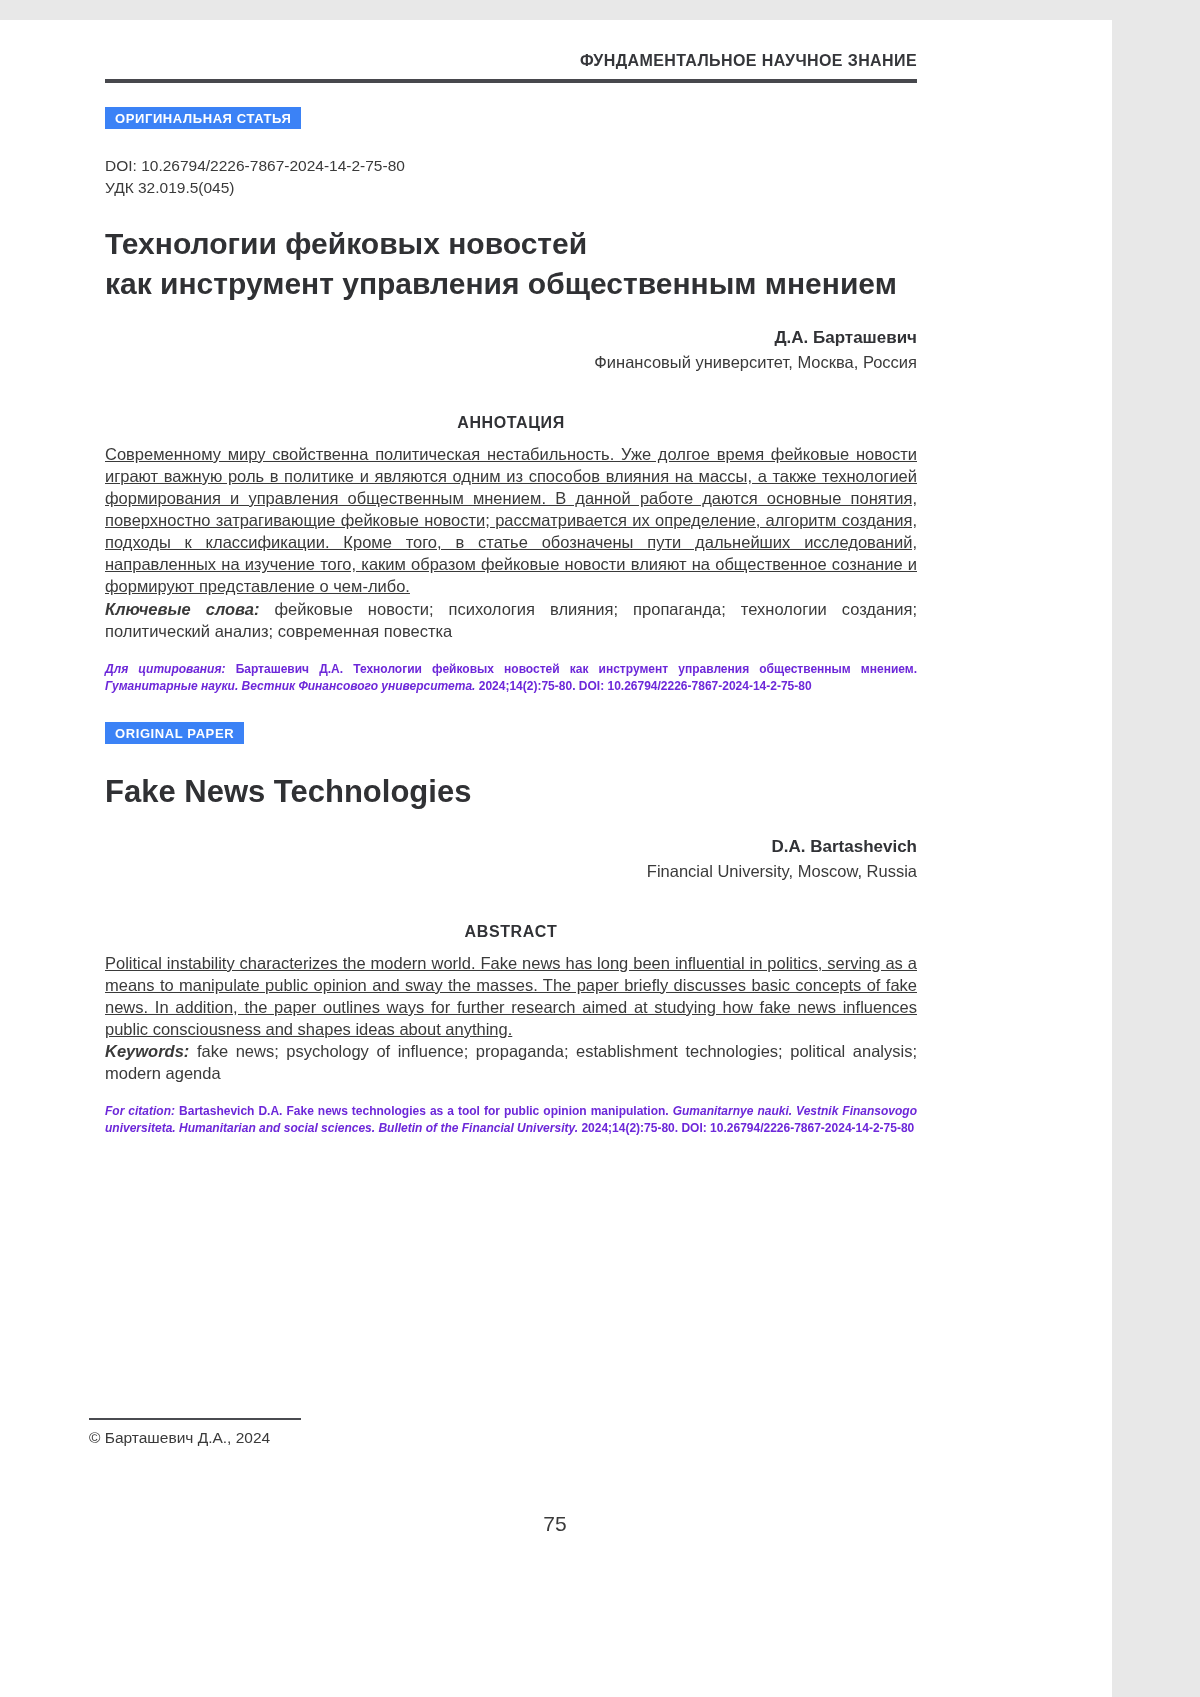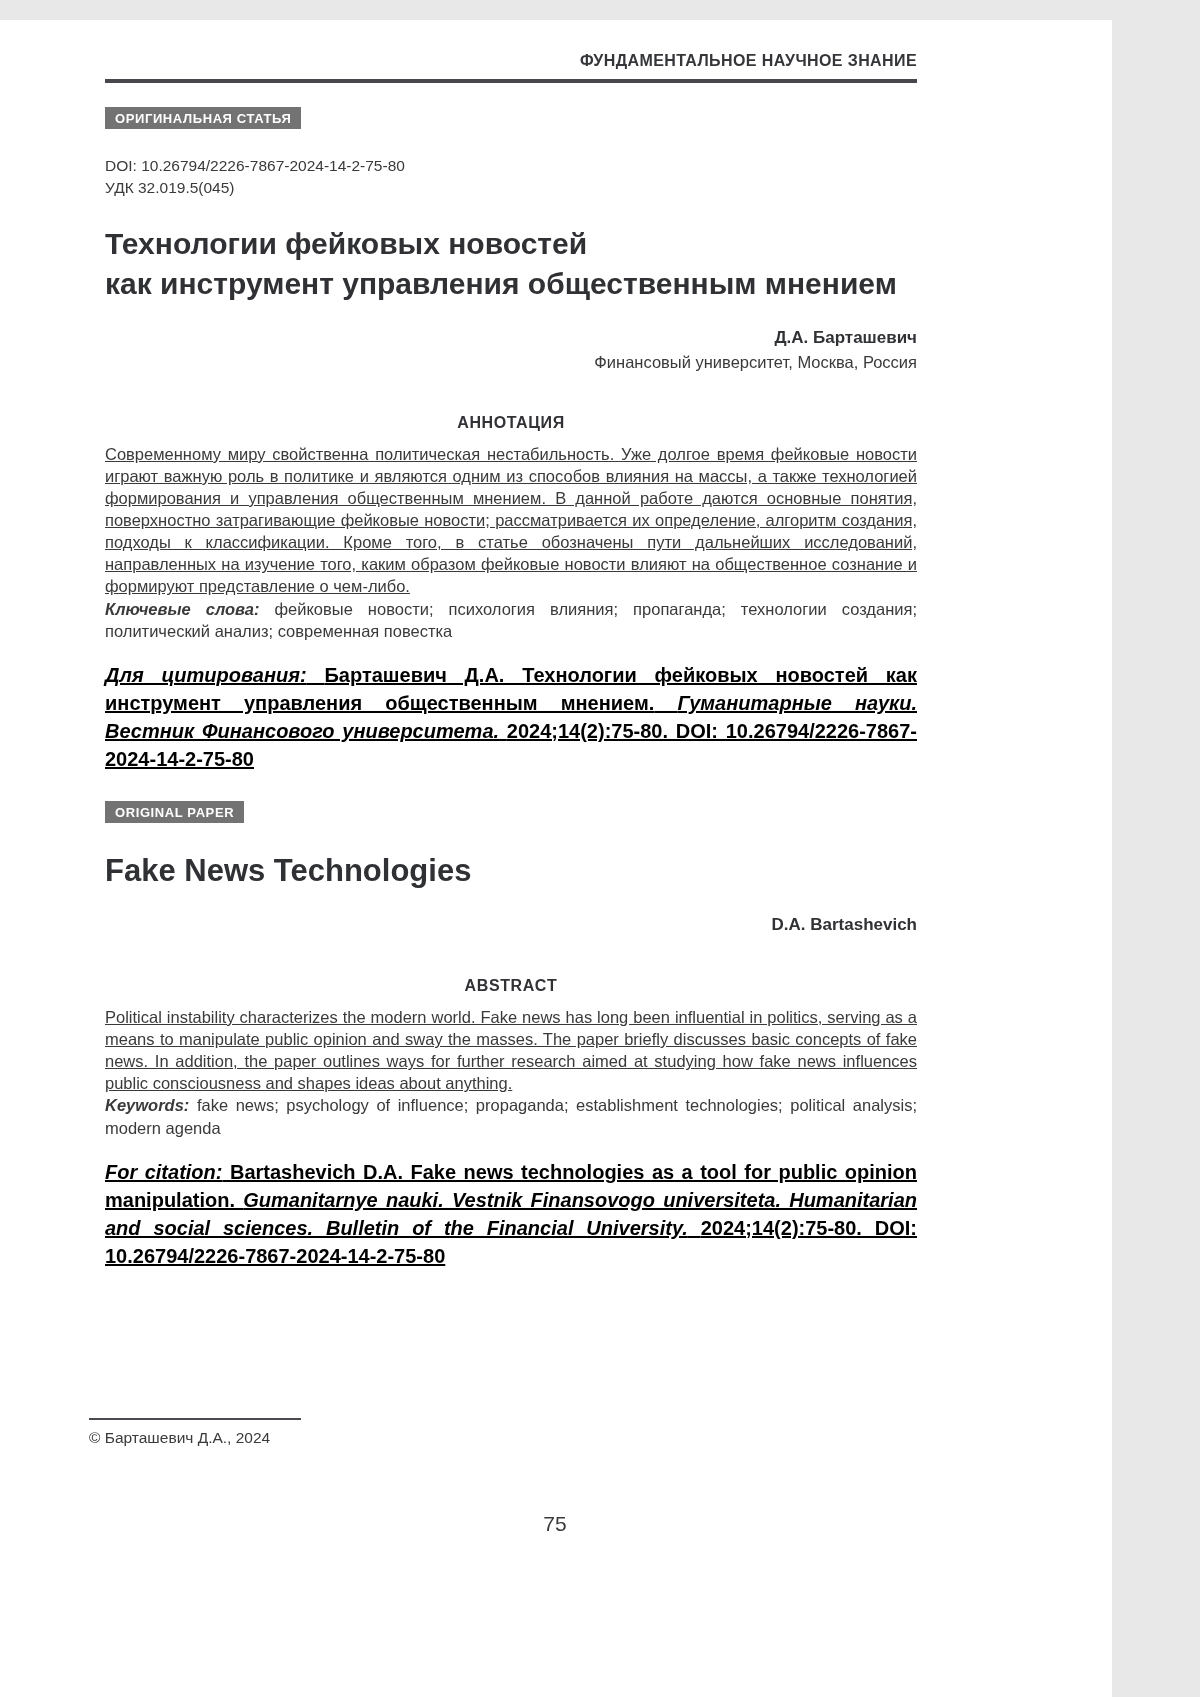--- a/index.html
+++ b/index.html
@@ -31,21 +31,21 @@
     margin-top: 9px;
     height: 2px;
     border-top: 3px solid #47484d;
     border-bottom: 1px solid #47484d;
   }
 
   
   .badge-row { margin-top: 24px; }
   .badge {
     display: inline-block;
-    background: #737373;
+    background: #3b82f6;
     color: #ffffff;
     font-weight: bold;
     font-size: 13px;
     letter-spacing: 0.6px;
     padding: 4px 10px 3px 10px;
   }
 
   
   .meta { margin-top: 26px; font-size: 15.5px; line-height: 1.42; color: #3a3a3a; }
 
@@ -83,26 +83,25 @@
   .keywords-line {
     font-size: 16.5px;
     line-height: 1.34;
     text-align: justify;
   }
   .bi { font-weight: bold; font-style: italic; }
 
   
   .citation {
     margin-top: 19px;
-    font-size: 20px;
+    font-size: 12px;
     line-height: 1.4;
     text-align: justify;
     font-weight: bold;
-    color: #000000;
-    text-decoration: underline;
+    color: #6d28d9;
   }
   .citation .it { font-style: italic; }
 
   .en-section-gap { margin-top: 28px; }
 
   
   .footnote {
     position: absolute;
     top: 1398px;
     left: 89px;
@@ -168,20 +167,21 @@
 
     <div class="badge-row" style="margin-top:0">
       <span class="badge">ORIGINAL PAPER</span>
     </div>
 
     <h1 class="article-title en"><span>Fake News Technologies</span><br>
       </h1>
 
     <div class="byline">
       <div class="author">D.A. Bartashevich</div>
+      <div class="affiliation">Financial University, Moscow, Russia</div>
     </div>
 
     <div class="abstract-heading">ABSTRACT</div>
 
     <p class="abstract-text">Political instability characterizes the modern world. Fake news has long been influential in politics, serving as a means to manipulate public opinion and sway the masses. The paper briefly discusses basic concepts of fake news. In addition, the paper outlines ways for further research aimed at studying how fake news influences public consciousness and shapes ideas about anything.</p>
 
     <p class="keywords-line"><span class="bi">Keywords:</span>
       <span>fake news; psychology of influence; propaganda; establishment technologies; political analysis; modern agenda</span></p>
 
     <p class="citation"><span class="it">For citation:</span>

